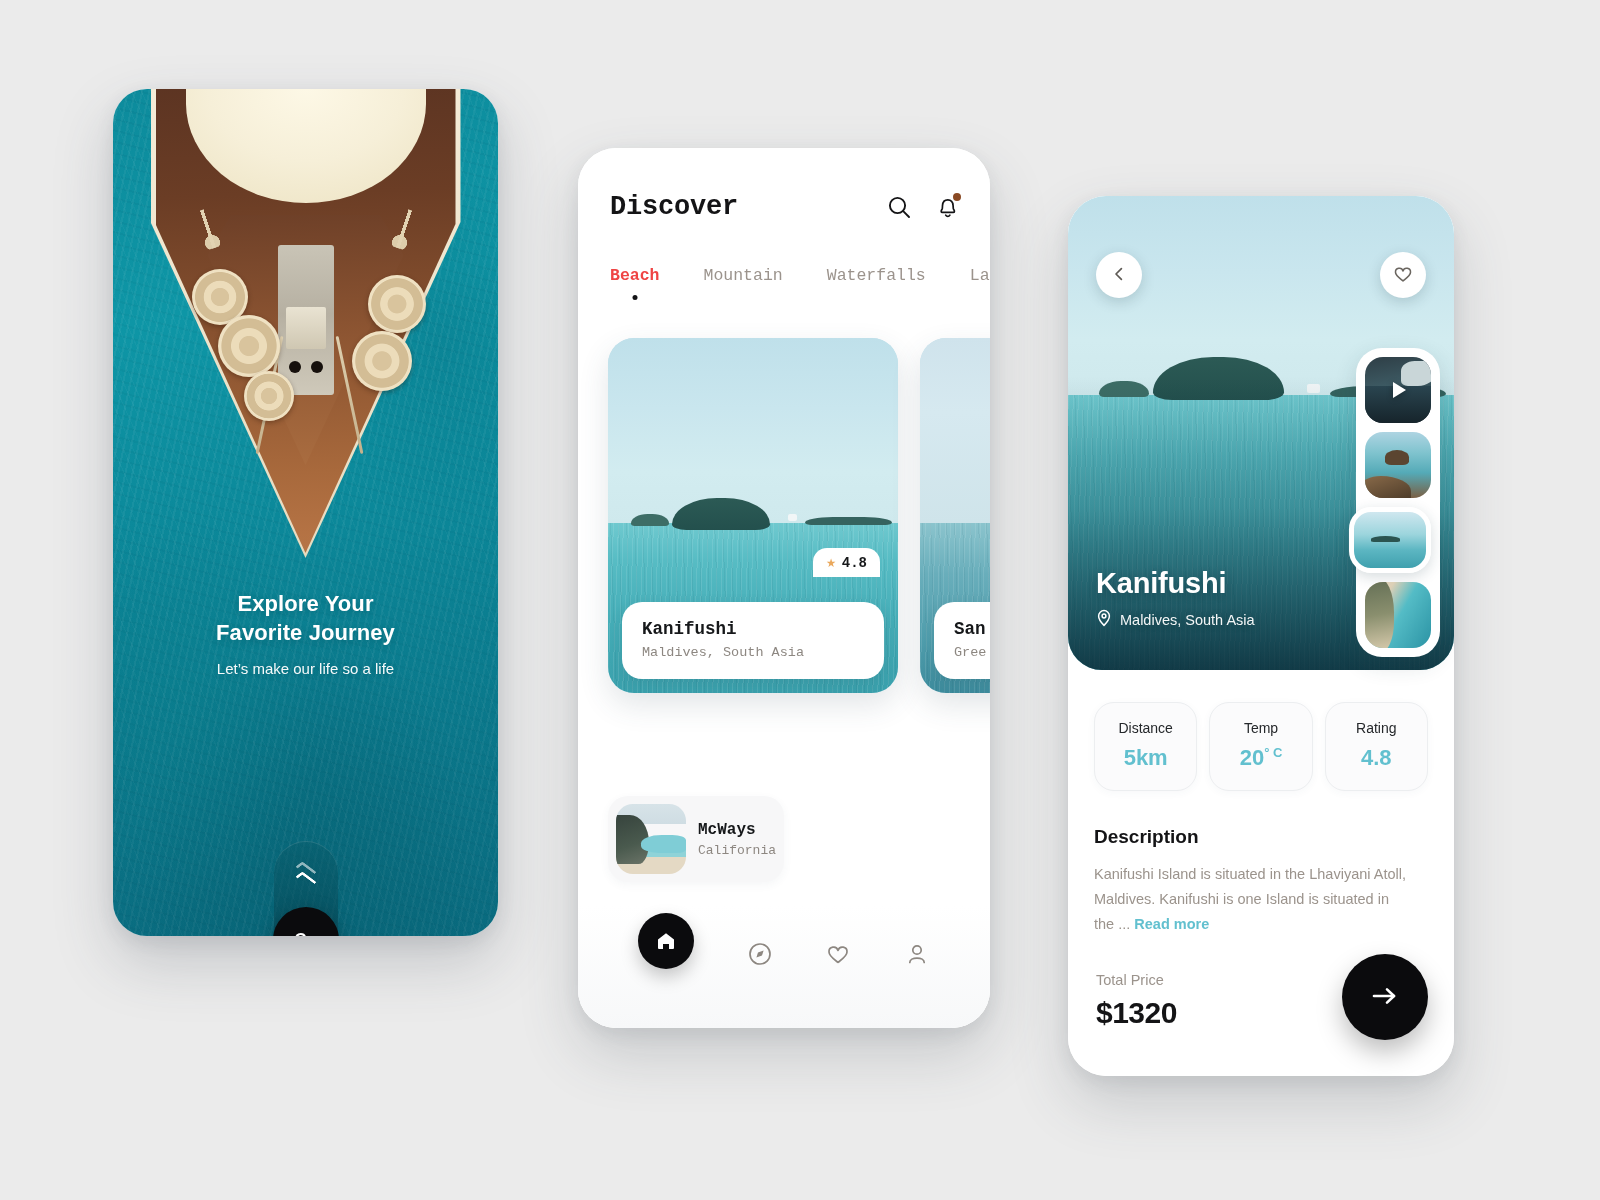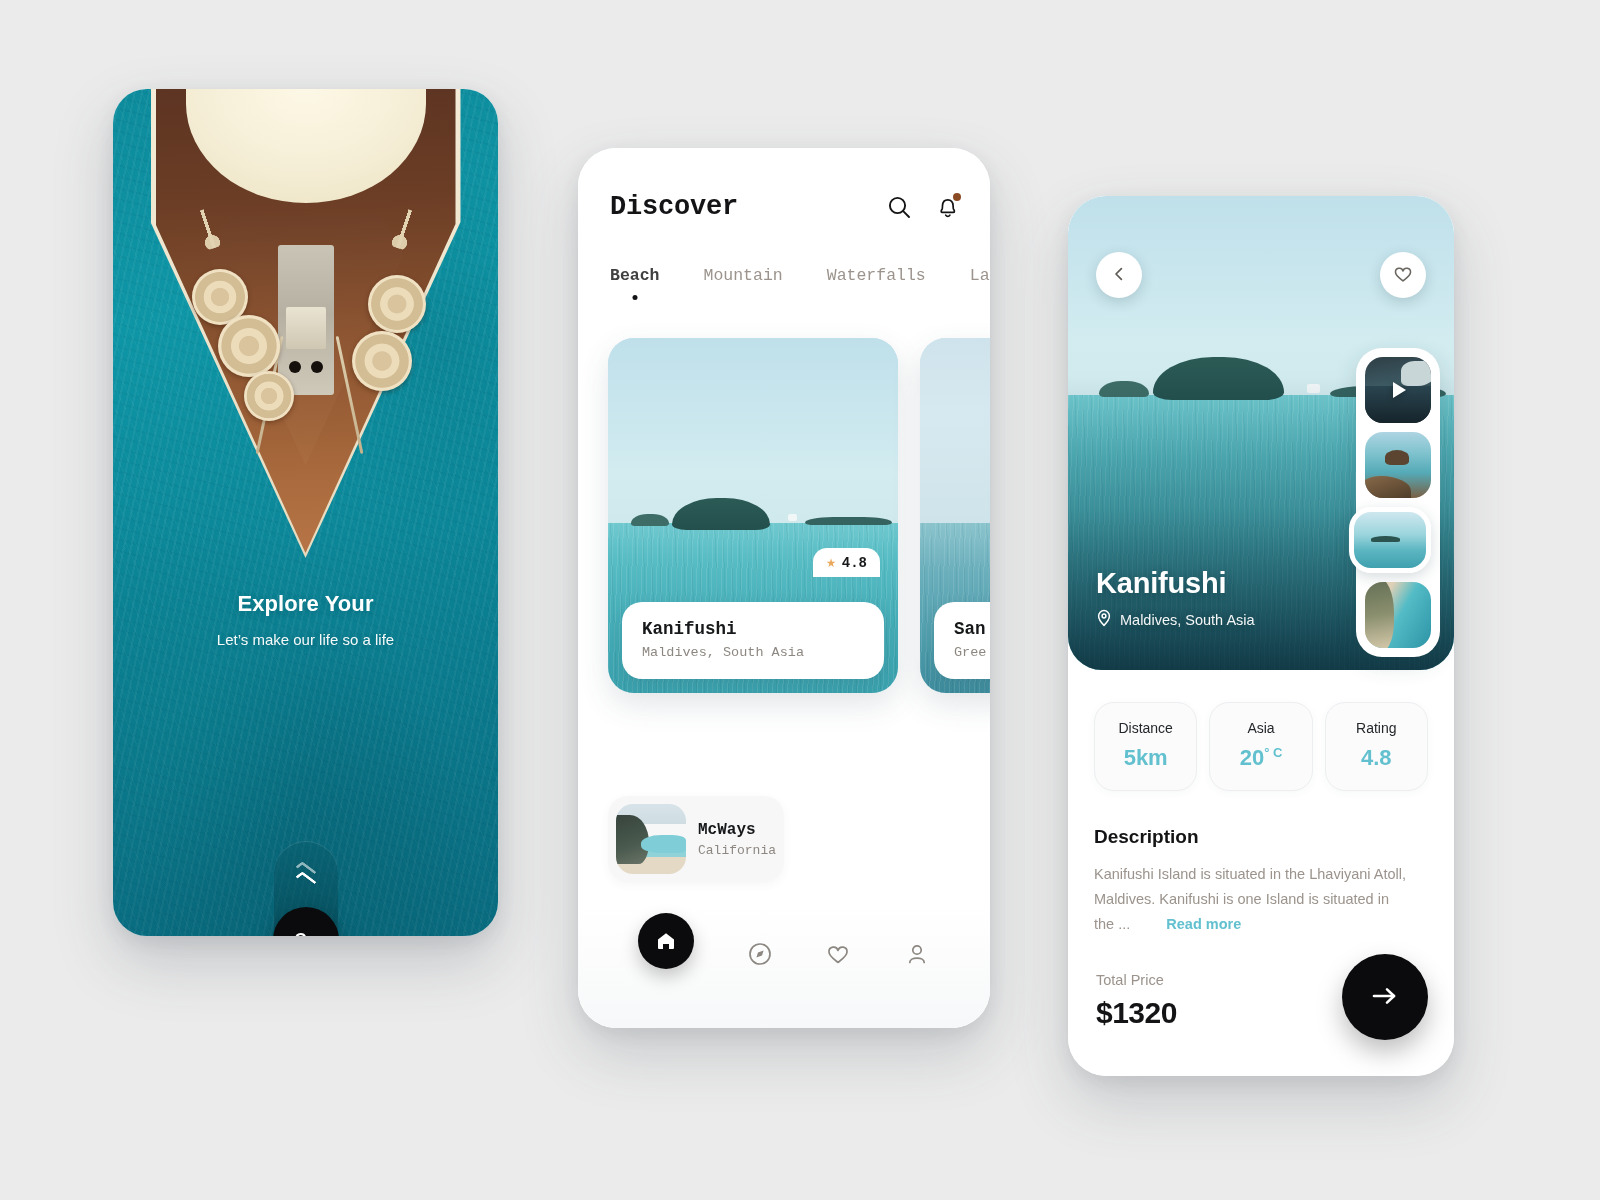--- a/index.html
+++ b/index.html
@@ -260,21 +260,21 @@
 
   .dsc-tabs {
     position: absolute; left: 32px; right: 0; top: 118px;
     display: flex; gap: 44px; white-space: nowrap;
   }
   .tab {
     font-size: 16.5px; color: #9b938c; font-weight: 400;
     background: none; border: none; padding: 0; cursor: pointer;
     position: relative; font-family: inherit;
   }
-  .tab.active { color: #404040; font-weight: 700; }
+  .tab.active { color: #ef4444; font-weight: 700; }
   .tab.active::after {
     content: ""; position: absolute;
     left: 50%; transform: translateX(-50%); bottom: -15px;
     width: 5px; height: 5px; border-radius: 50%; background: #141416;
   }
 
   .dsc-cards {
     position: absolute; left: 30px; top: 190px;
     display: flex; gap: 22px;
   }
@@ -526,21 +526,21 @@
   }
   .deg { font-size: 13px; vertical-align: super; }
 
   .det-desc { position: absolute; left: 26px; right: 42px; top: 630px; }
   .desc-title { font-size: 19px; font-weight: 700; color: #141416; }
   .desc-body {
     margin-top: 14px;
     font-size: 14.5px; line-height: 1.72;
     color: #9b938c;
   }
-  .read-more { color: #62c0cf; font-weight: 700; cursor: pointer; margin-left: 32px; }
+  .read-more { color: #62c0cf; font-weight: 700; cursor: pointer; }
 
   .price-row {
     position: absolute;
     left: 28px; right: 26px; bottom: 46px;
     display: flex; align-items: flex-end; justify-content: space-between;
   }
   .price-label { font-size: 14.5px; color: #9b938c; }
   .price-value { font-size: 30px; font-weight: 700; color: #141416; margin-top: 8px; letter-spacing: -.5px; }
   .cta-btn {
     width: 86px; height: 86px;
@@ -576,20 +576,21 @@
         <div class="coil c3"></div>
         <div class="coil c4"></div>
         <div class="coil c5"></div>
       </div>
       <div class="ob-overlay"></div>
     </div>
 
     <div class="ob-content">
       <div class="ob-title">
         <div>Explore Your</div>
+        <div>Favorite Journey</div>
       </div>
       <div class="ob-sub">Let’s make our life so a life</div>
     </div>
 
     <div class="go-pill">
       <div class="chevs">
         <div class="chev"></div>
         <div class="chev bright"></div>
       </div>
       <button class="go-btn">Go</button>
@@ -762,21 +763,21 @@
         <div class="thumb tb3 selected"></div>
         <div class="thumb tb4"></div>
       </div>
 
       <div class="stats-row">
         <div class="stat">
           <div class="stat-label">Distance</div>
           <div class="stat-value">5km</div>
         </div>
         <div class="stat">
-          <div class="stat-label">Asia</div>
+          <div class="stat-label">Temp</div>
           <div class="stat-value">
             <span>20</span><span class="deg">° C</span>
           </div>
         </div>
         <div class="stat">
           <div class="stat-label">Rating</div>
           <div class="stat-value">4.8</div>
         </div>
       </div>
 

